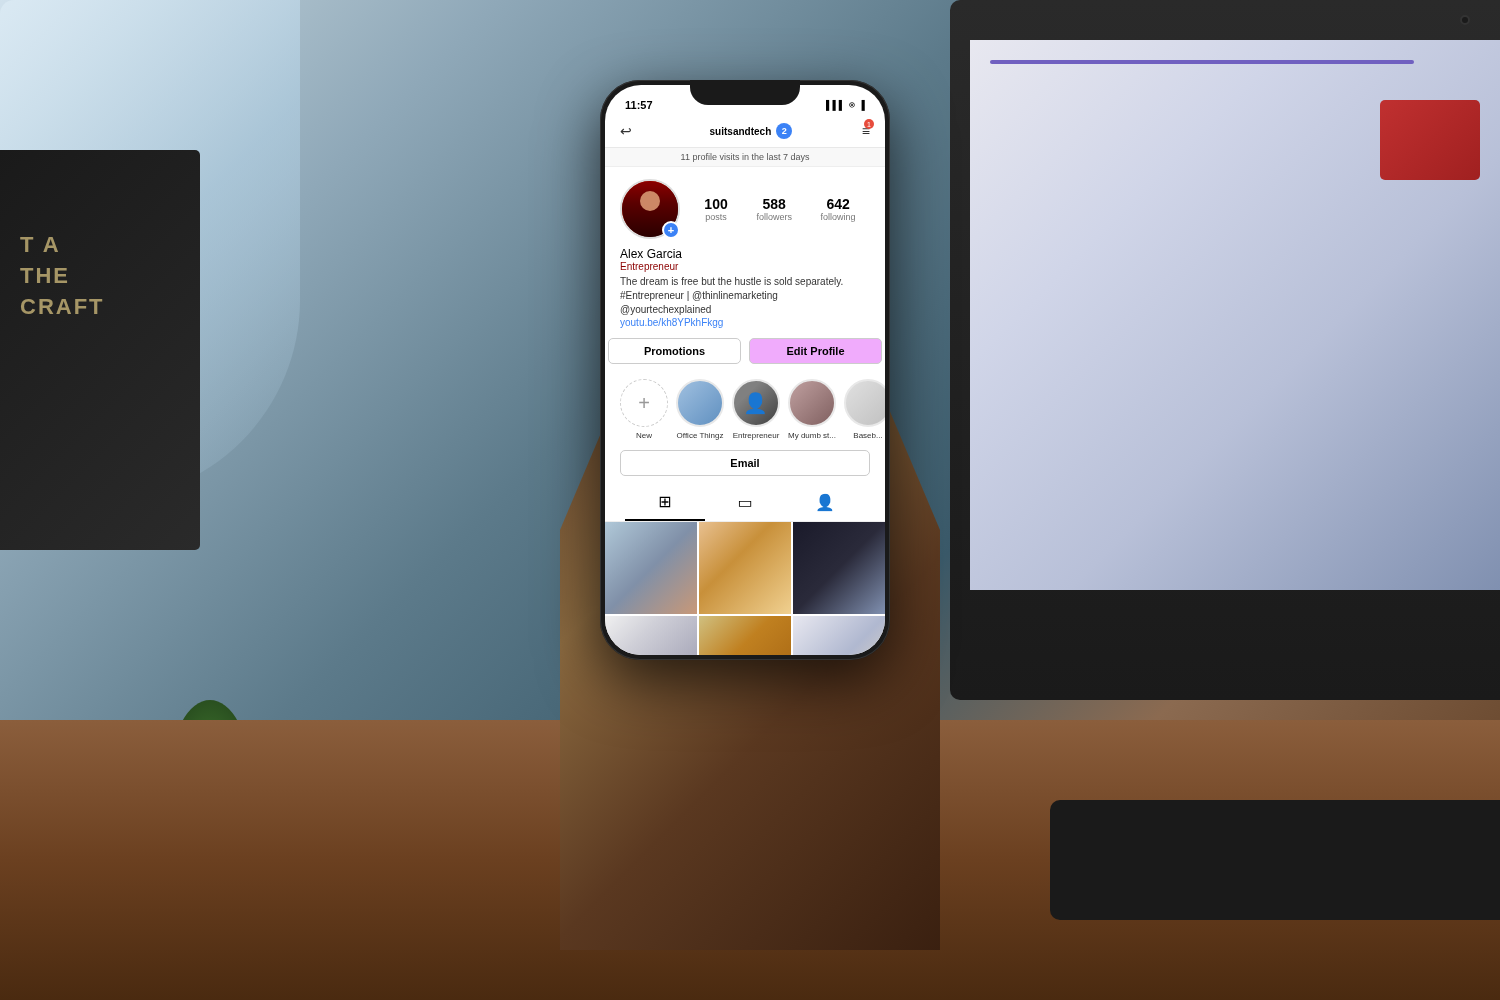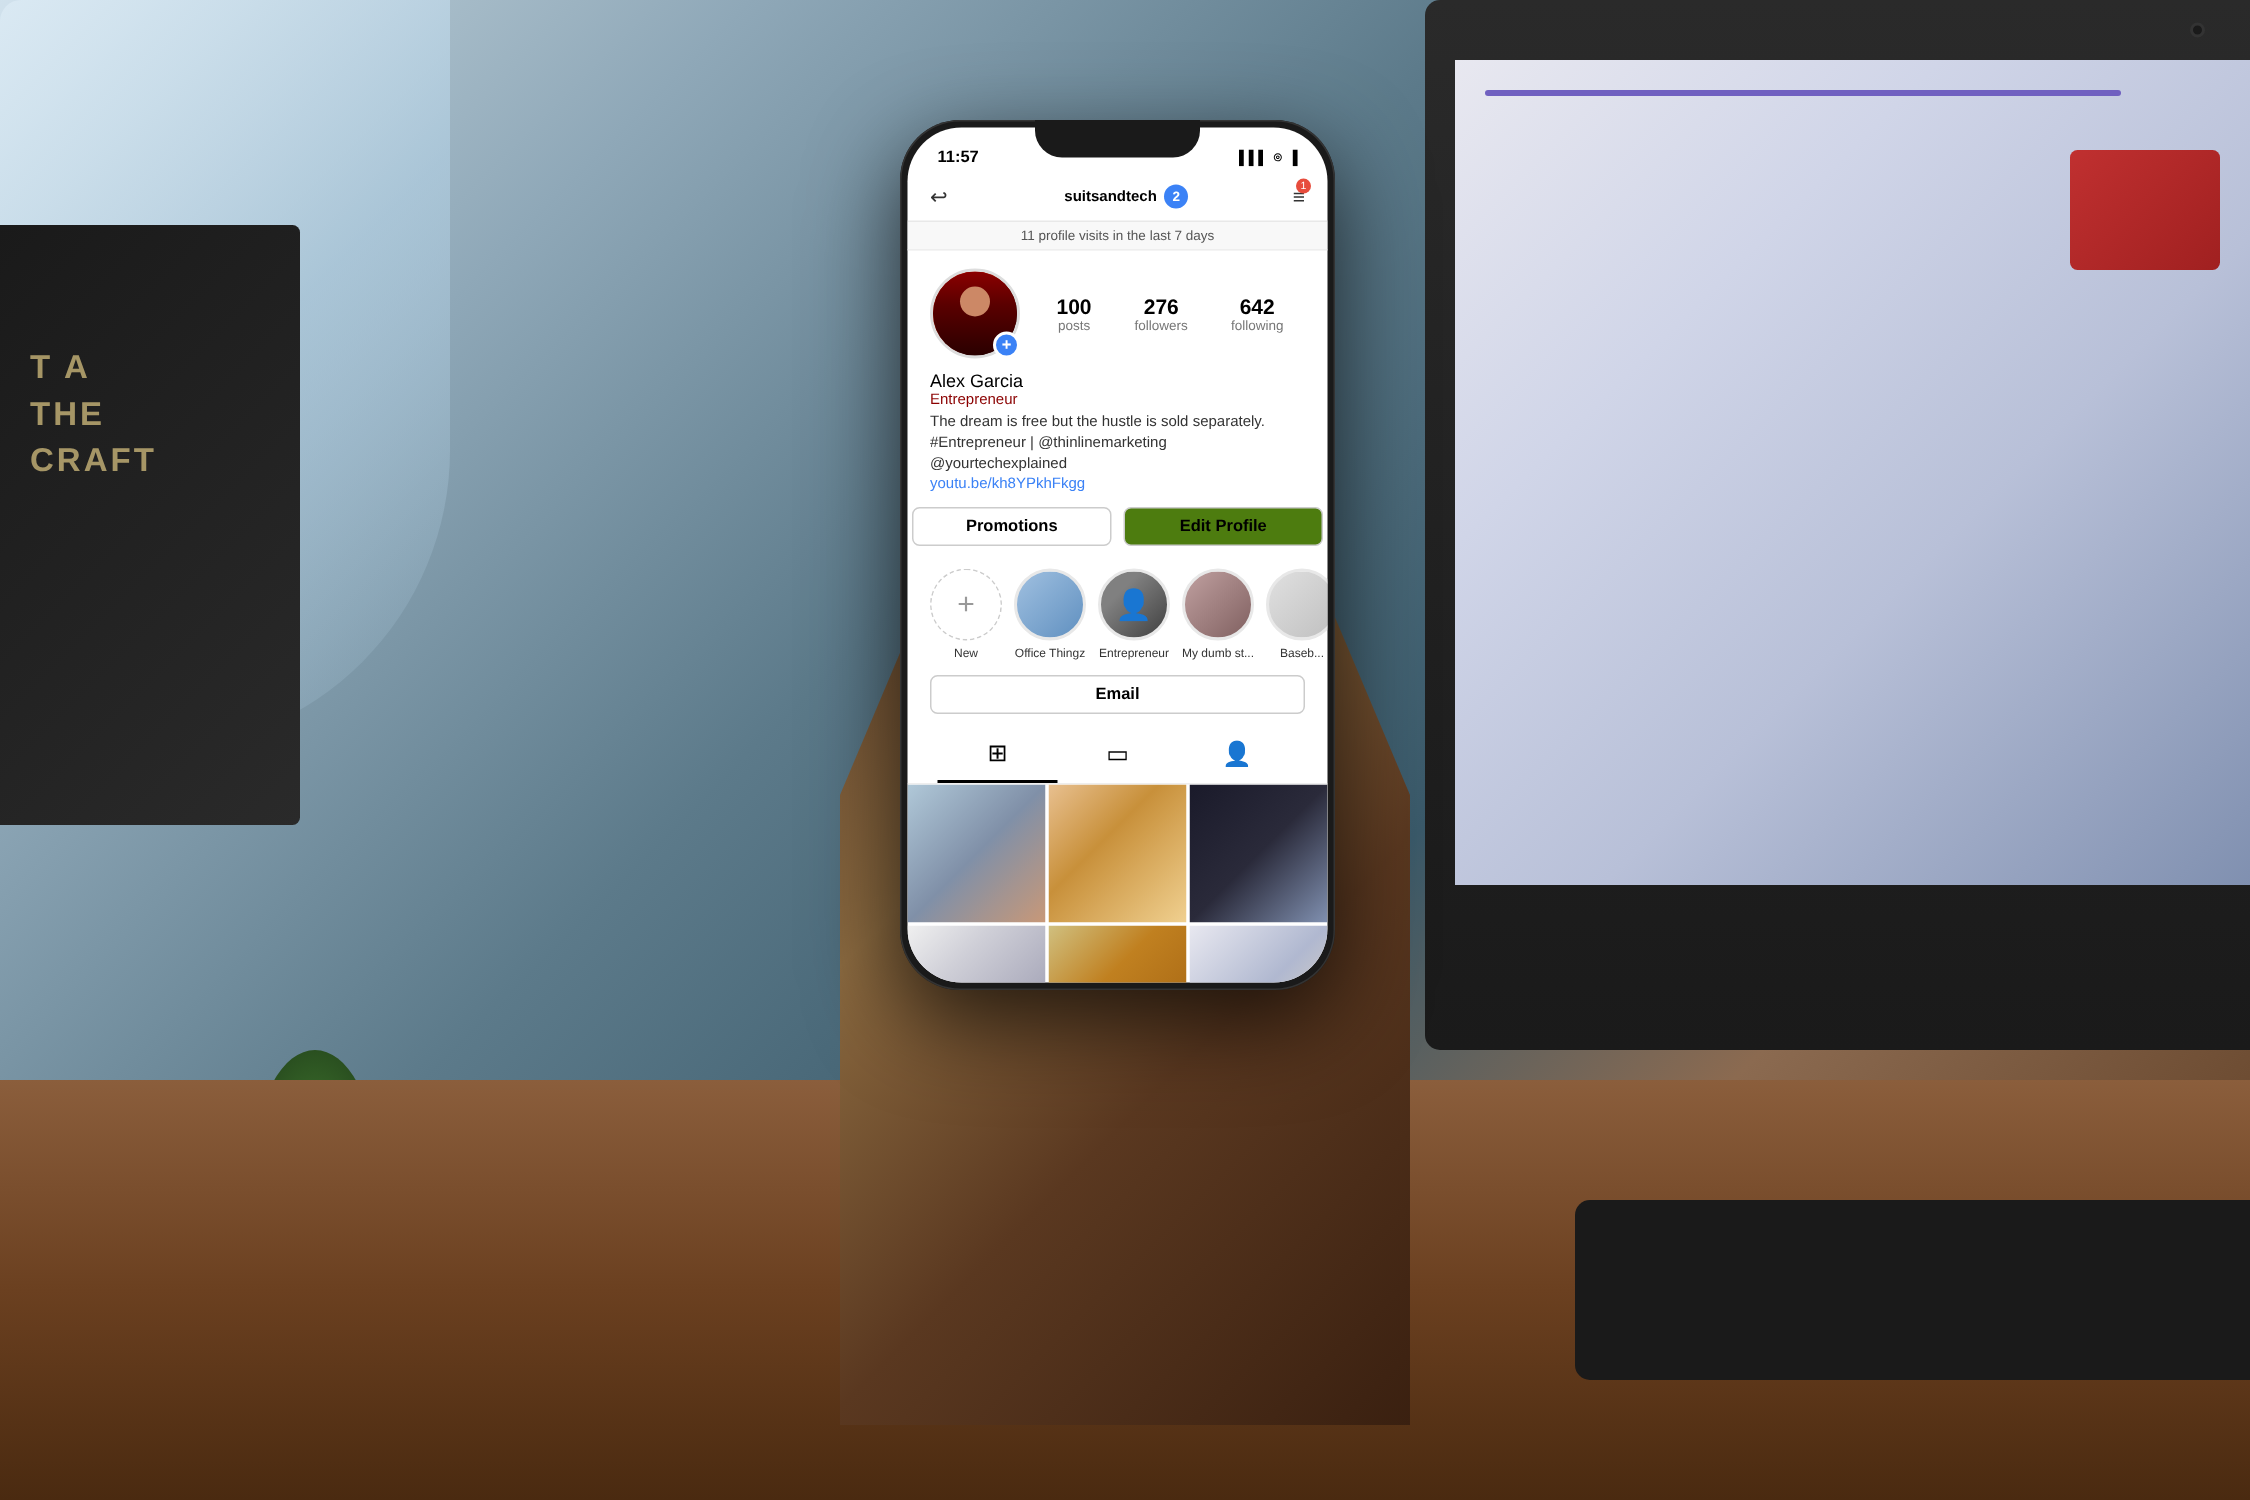--- a/index.html
+++ b/index.html
@@ -317,21 +317,21 @@
       font-size: 11px;
       font-weight: 600;
       text-align: center;
       color: #000;
     }
     .btn-edit {
       flex: 1;
       padding: 6px;
       border: 1px solid #ccc;
       border-radius: 5px;
-      background: #4d7c0f;
+      background: #f0abfc;
       font-size: 11px;
       font-weight: 600;
       text-align: center;
       color: #000;
     }
 
     
     .stories-row {
       display: flex;
       gap: 8px;
@@ -495,21 +495,21 @@
             <div class="avatar-person"></div>
           </div>
           <div class="avatar-add-btn">+</div>
         </div>
         <div class="stats-row">
           <div class="stat-item">
             <span class="stat-number">100</span>
             <span class="stat-label">posts</span>
           </div>
           <div class="stat-item">
-            <span class="stat-number">276</span>
+            <span class="stat-number">588</span>
             <span class="stat-label">followers</span>
           </div>
           <div class="stat-item">
             <span class="stat-number">642</span>
             <span class="stat-label">following</span>
           </div>
         </div>
       </div>
 
       <div class="bio-section">

